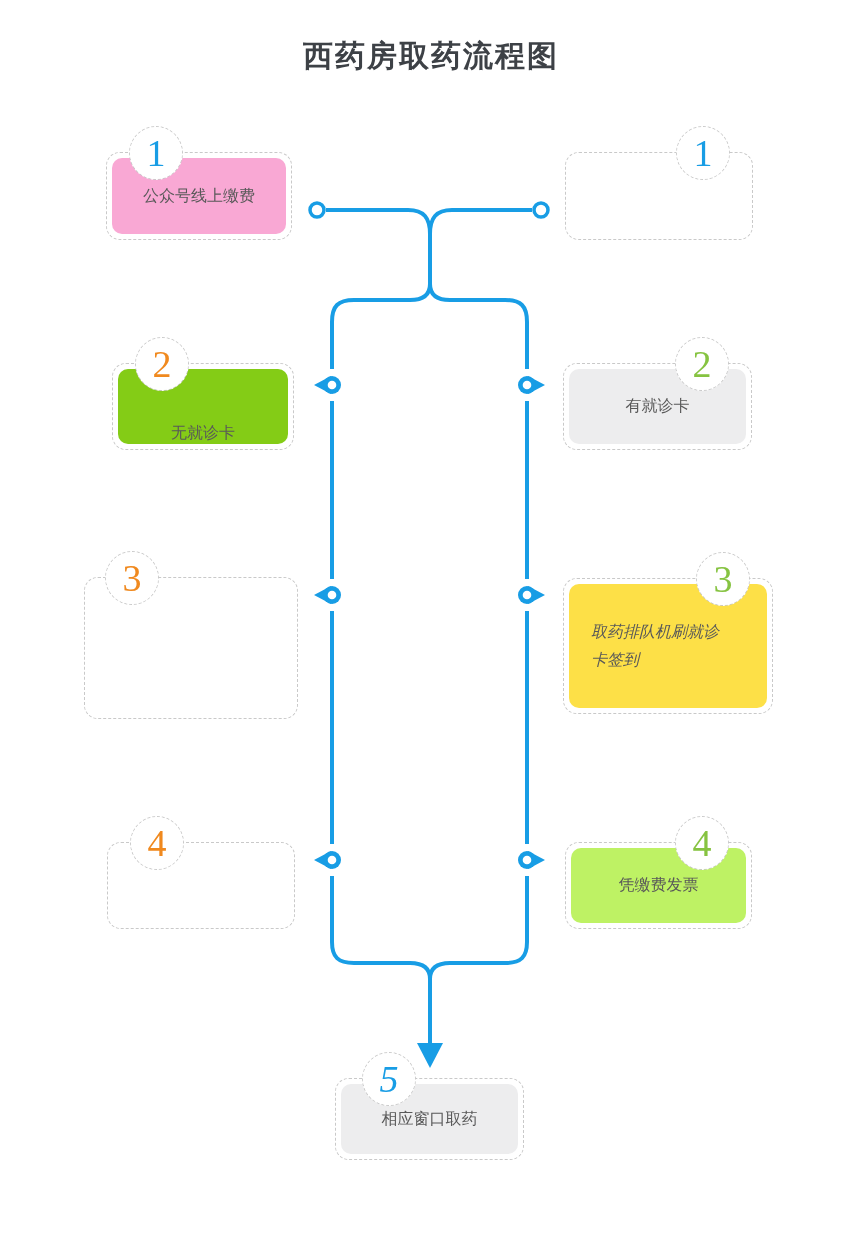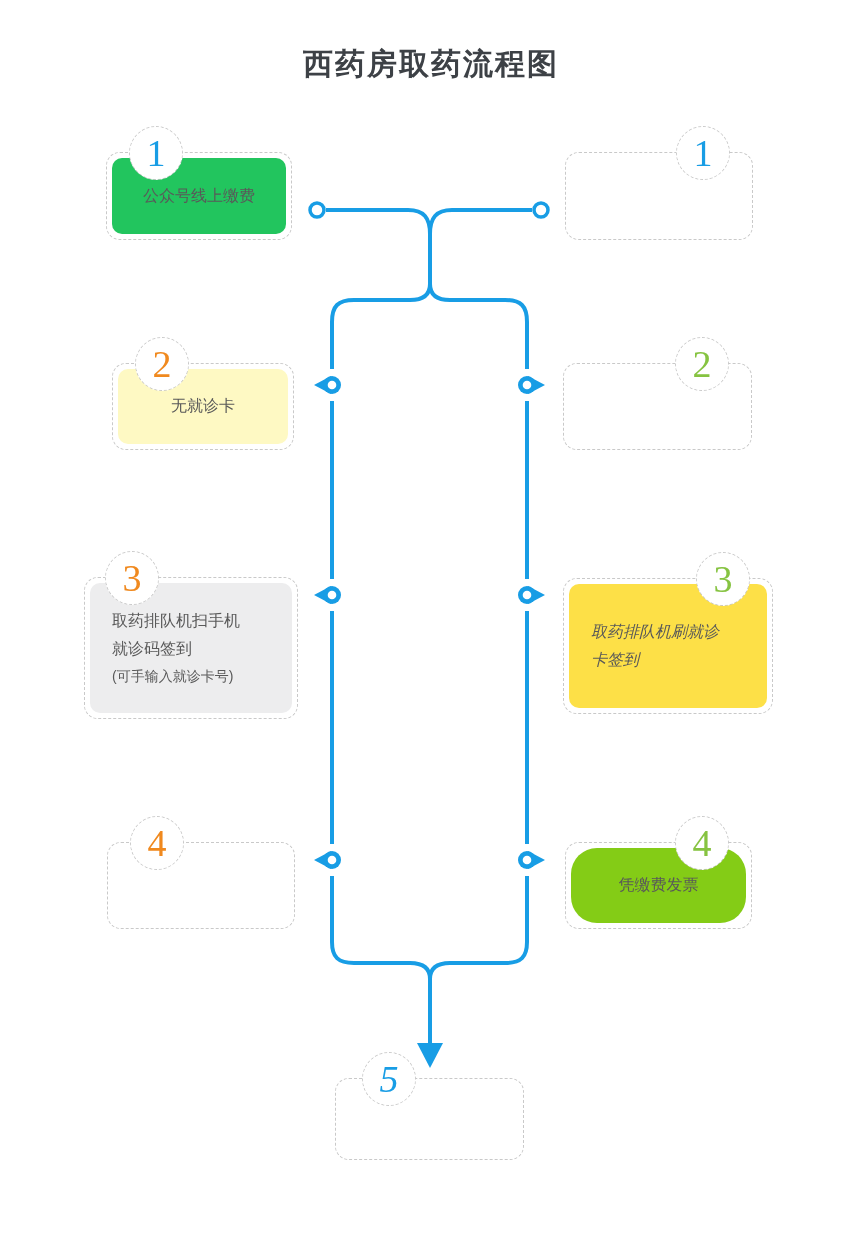--- a/index.html
+++ b/index.html
@@ -58,21 +58,21 @@
   .box-l4{left:107px;top:842px;width:186px;height:85px;}
   .box-r4{left:565px;top:842px;width:185px;height:85px;}
   .box-f5{left:335px;top:1078px;width:187px;height:80px;}
   .box-f5 .badge{left:26px;}
 </style>
 </head>
 <body>
 
 <div class="canvas" style="color: rgb(89, 89, 89);">
 
-  <h1 class="page-title" style="color: rgb(61, 65, 70); margin-top: 8px;">西药房取药流程图</h1>
+  <h1 class="page-title" style="color: rgb(61, 65, 70);">西药房取药流程图</h1>
 
   <svg class="flow-svg" width="862" height="1234" viewBox="0 0 862 1234">
 
     <g fill="none" stroke-width="4" stroke="#189de5">
       <path d="M 326 210 H 408 C 424 210 430 218 430 234 V 288"></path>
       <path d="M 532 210 H 452 C 436 210 430 218 430 234"></path>
       <path d="M 430 284 C 430 296 422 300 410 300 H 354 C 338 300 332 306 332 322 V 369"></path>
       <path d="M 430 284 C 430 296 438 300 450 300 H 505 C 521 300 527 306 527 322 V 369"></path>
       <path d="M 332 401 V 579"></path>
       <path d="M 527 401 V 579"></path>
@@ -118,56 +118,52 @@
       </g>
 
       <polygon points="430,1068 417,1043 443,1043"></polygon>
     </g>
   </svg>
 
   <div class="stepbox box-l1">
     <div class="badge badge-left">
       <span class="num" style="color: rgb(24, 157, 229);">1</span>
     </div>
-    <div class="inner" style="background-color: #22c55e;">
+    <div class="inner" style="background-color: #f9a8d4;">
       <span>公众号线上缴费</span>
     </div>
   </div>
 
   <div class="stepbox box-r1">
     <div class="badge badge-right">
       <span class="num" style="color: rgb(24, 157, 229);">1</span>
     </div>
   </div>
 
   <div class="stepbox box-l2">
     <div class="badge badge-left">
       <span class="num" style="color: rgb(240, 137, 30);">2</span>
     </div>
-    <div class="inner" style="background-color: #fef9c3;">
+    <div class="inner" style="background-color: #84cc16; align-items: flex-end;">
       <span>无就诊卡</span>
     </div>
   </div>
 
   <div class="stepbox box-r2">
     <div class="badge badge-right">
       <span class="num" style="color: rgb(134, 195, 65);">2</span>
+    </div>
+    <div class="inner" style="background-color: rgb(237, 237, 238);">
+      <span>有就诊卡</span>
     </div>
   </div>
 
   <div class="stepbox box-l3">
     <div class="badge badge-left" style="left:20px;">
       <span class="num" style="color: rgb(240, 137, 30);">3</span>
-    </div>
-    <div class="inner align-left" style="background-color: rgb(237, 237, 238);">
-      <div class="lines">
-        <p>取药排队机扫手机</p>
-        <p>就诊码签到</p>
-        <p class="small">(可手输入就诊卡号)</p>
-      </div>
     </div>
   </div>
 
   <div class="stepbox box-r3">
     <div class="badge badge-right">
       <span class="num" style="color: rgb(134, 195, 65);">3</span>
     </div>
     <div class="inner align-left" style="background-color: #fde047; font-style: italic;">
       <div class="lines">
         <p>取药排队机刷就诊</p>
@@ -179,24 +175,27 @@
   <div class="stepbox box-l4">
     <div class="badge badge-left">
       <span class="num" style="color: rgb(240, 137, 30);">4</span>
     </div>
   </div>
 
   <div class="stepbox box-r4">
     <div class="badge badge-right">
       <span class="num" style="color: rgb(134, 195, 65);">4</span>
     </div>
-    <div class="inner" style="background-color: #84cc16; border-radius: 26px;">
+    <div class="inner" style="background-color: #bef264;">
       <span>凭缴费发票</span>
     </div>
   </div>
 
   <div class="stepbox box-f5">
     <div class="badge">
       <span class="num num-italic" style="color: rgb(24, 157, 229);">5</span>
     </div>
+    <div class="inner" style="background-color: rgb(237, 237, 238);">
+      <span>相应窗口取药</span>
+    </div>
   </div>
 
 </div>
 
 </body></html>

